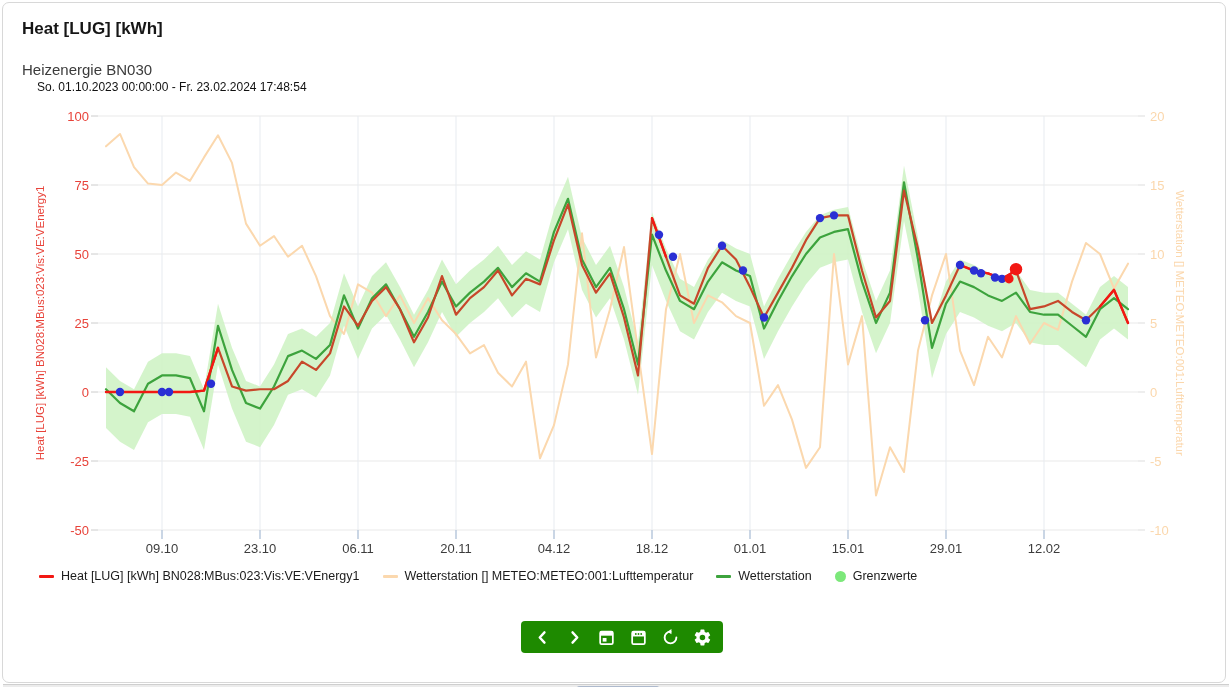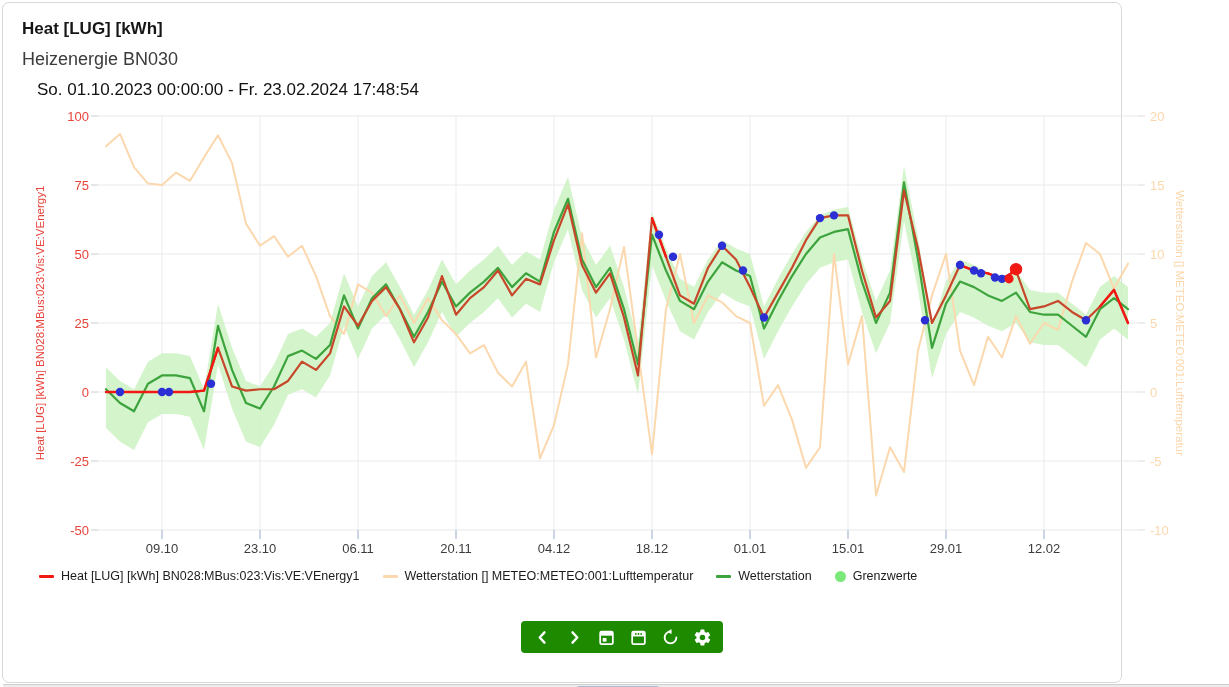--- a/index.html
+++ b/index.html
@@ -1,21 +1,21 @@
 <!DOCTYPE html>
 <html><head>
 <meta charset="utf-8">
 <style>
   html,body{margin:0;padding:0;background:#fff;width:1229px;height:687px;overflow:hidden;
     font-family:"Liberation Sans",sans-serif;-webkit-font-smoothing:antialiased;}
-  .card{position:absolute;left:2px;top:2px;width:1120px;height:681px;background:#fff;
+  .card{position:absolute;left:2px;top:2px;width:1224px;height:681px;background:#fff;
     border:1px solid #d8d8d8;border-radius:7px;box-sizing:border-box;}
   .title{position:absolute;left:19px;top:16px;font-size:17px;font-weight:bold;color:#161616;}
-  .subtitle{position:absolute;left:19px;top:46px;font-size:18px;color:#3b3b3b;}
-  .daterange{position:absolute;left:34px;top:77px;font-size:17px;color:#111;}
+  .subtitle{position:absolute;left:19px;top:58px;font-size:15px;color:#3b3b3b;}
+  .daterange{position:absolute;left:34px;top:77px;font-size:12px;color:#111;}
   .chartwrap{position:absolute;left:0;top:100px;width:1229px;height:470px;}
   .legend{position:absolute;left:36px;top:566px;display:flex;align-items:center;gap:23px;
     font-size:12.5px;color:#1b1b1b;white-space:nowrap;}
   .legend .item{display:flex;align-items:center;gap:7px;}
   .legend .dash{display:inline-block;width:15px;height:3px;border-radius:1px;}
   .legend .dot{display:inline-block;width:11px;height:11px;border-radius:50%;}
   .toolbar{position:absolute;left:518px;top:618px;height:32px;border-radius:4px;
     display:flex;align-items:center;padding:0 6px;gap:2px;}
   .tbtn{width:30px;height:30px;background:transparent;border:none;padding:4px;cursor:pointer;
     display:flex;align-items:center;justify-content:center;}

